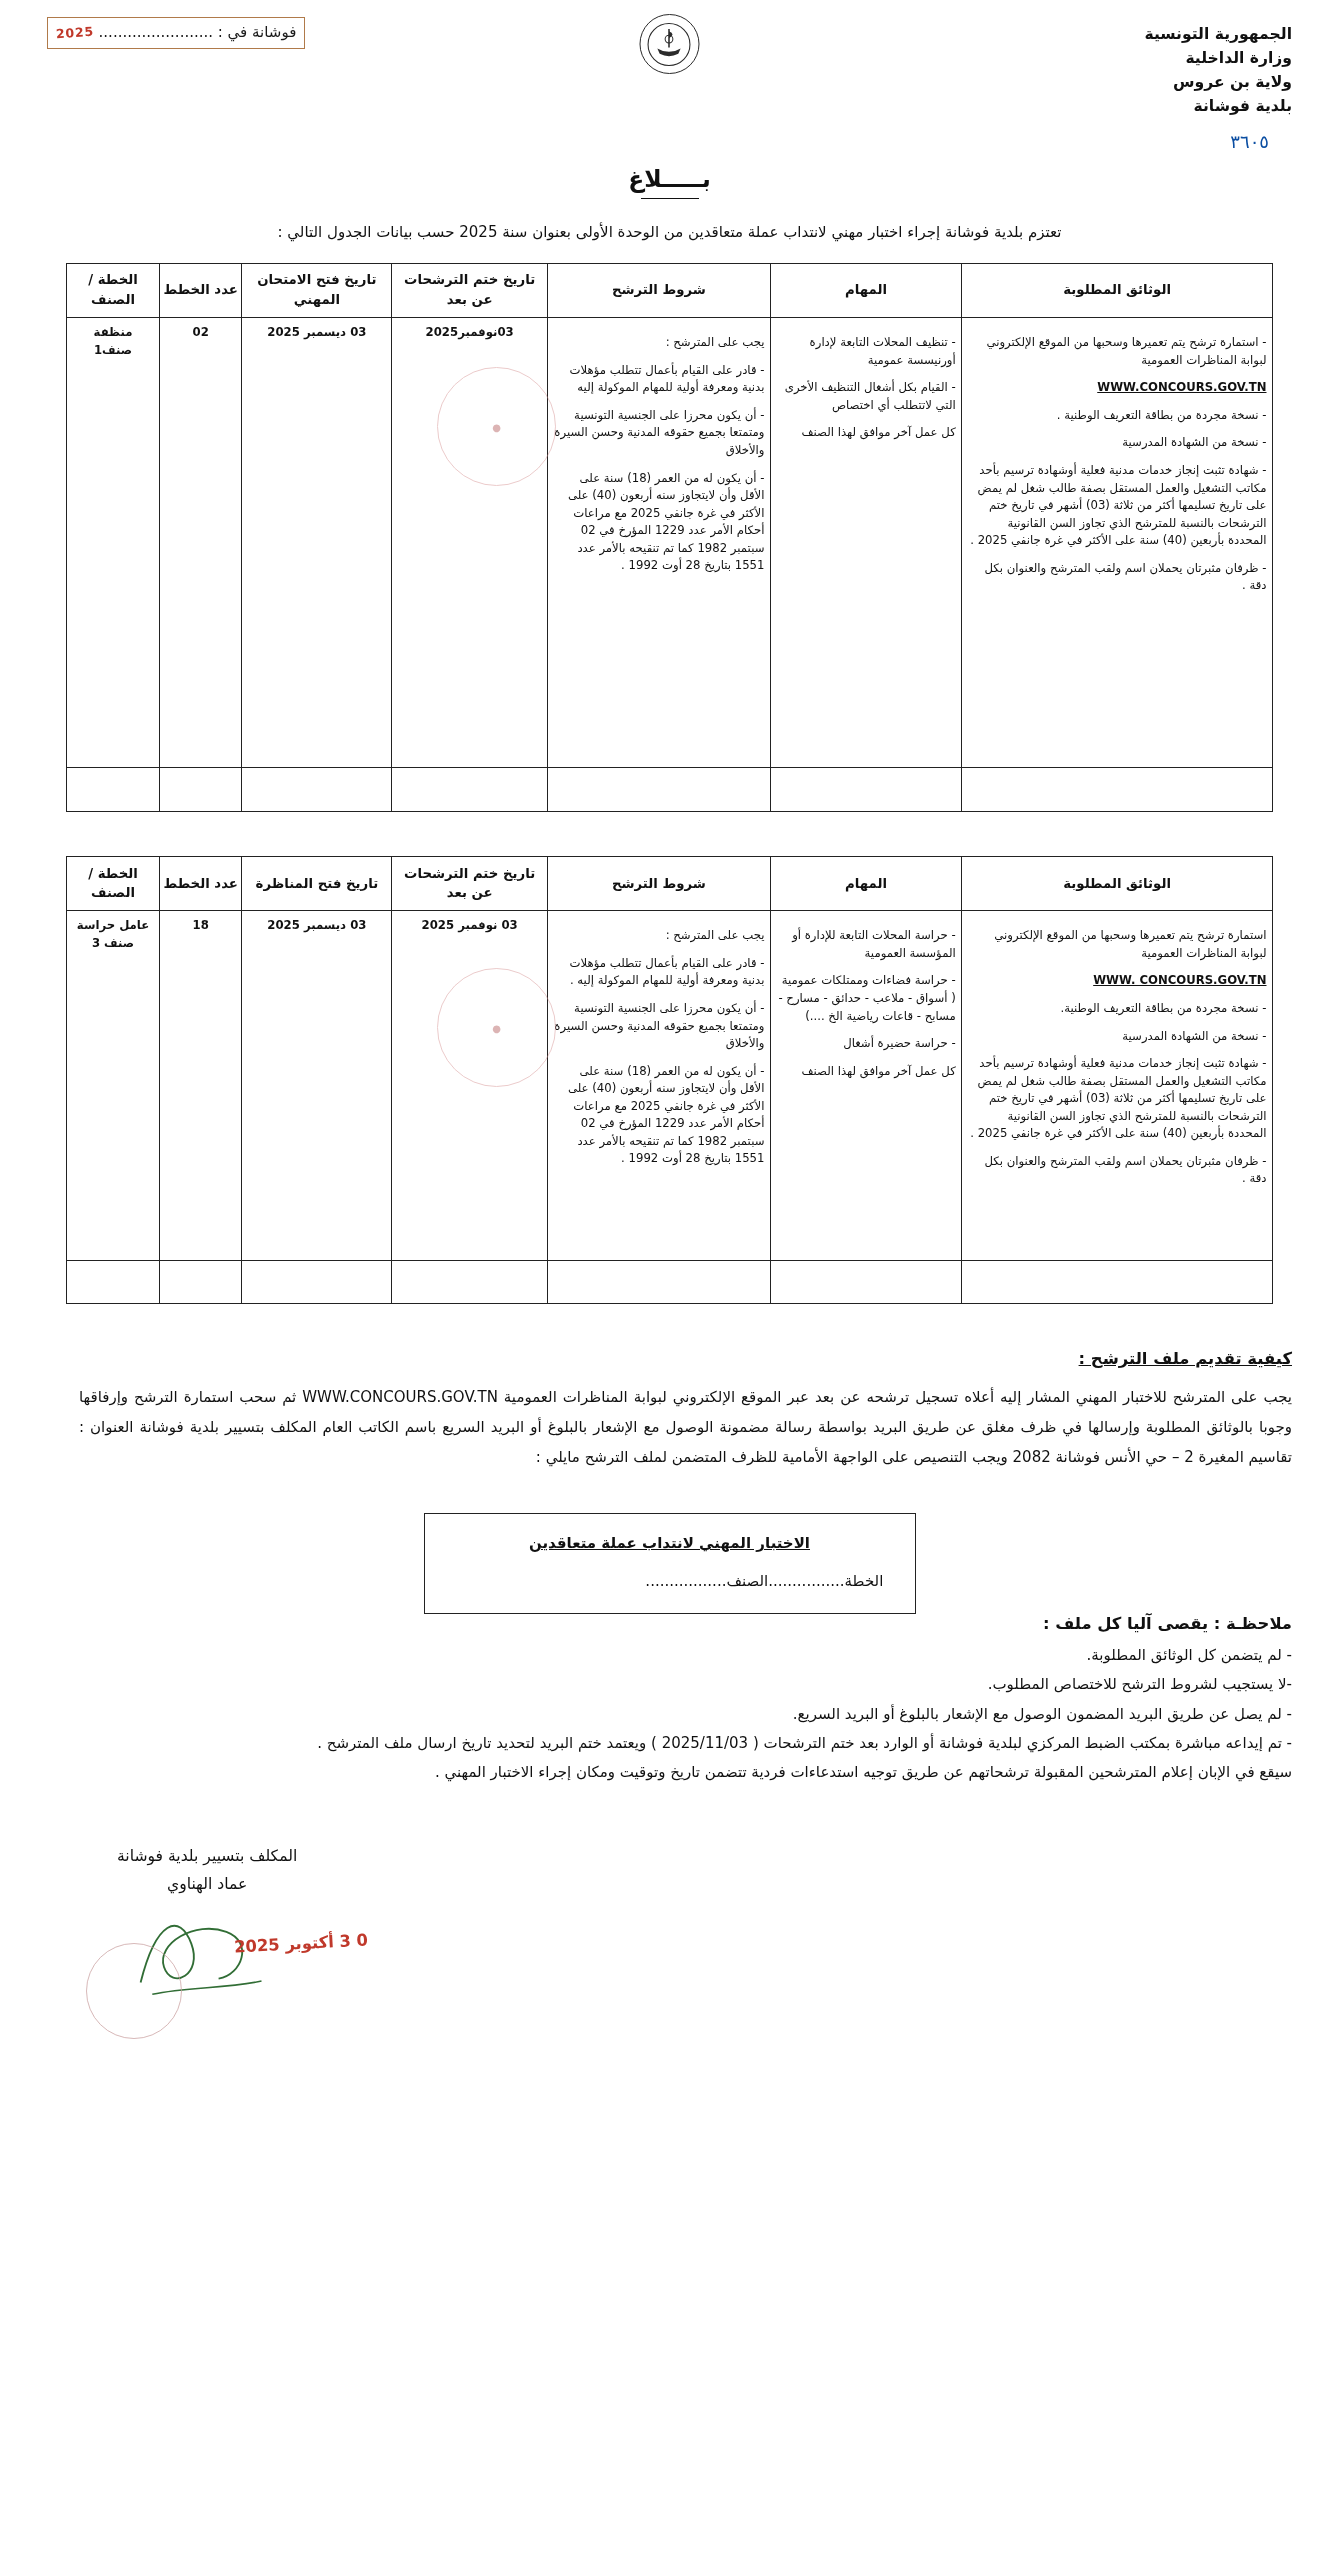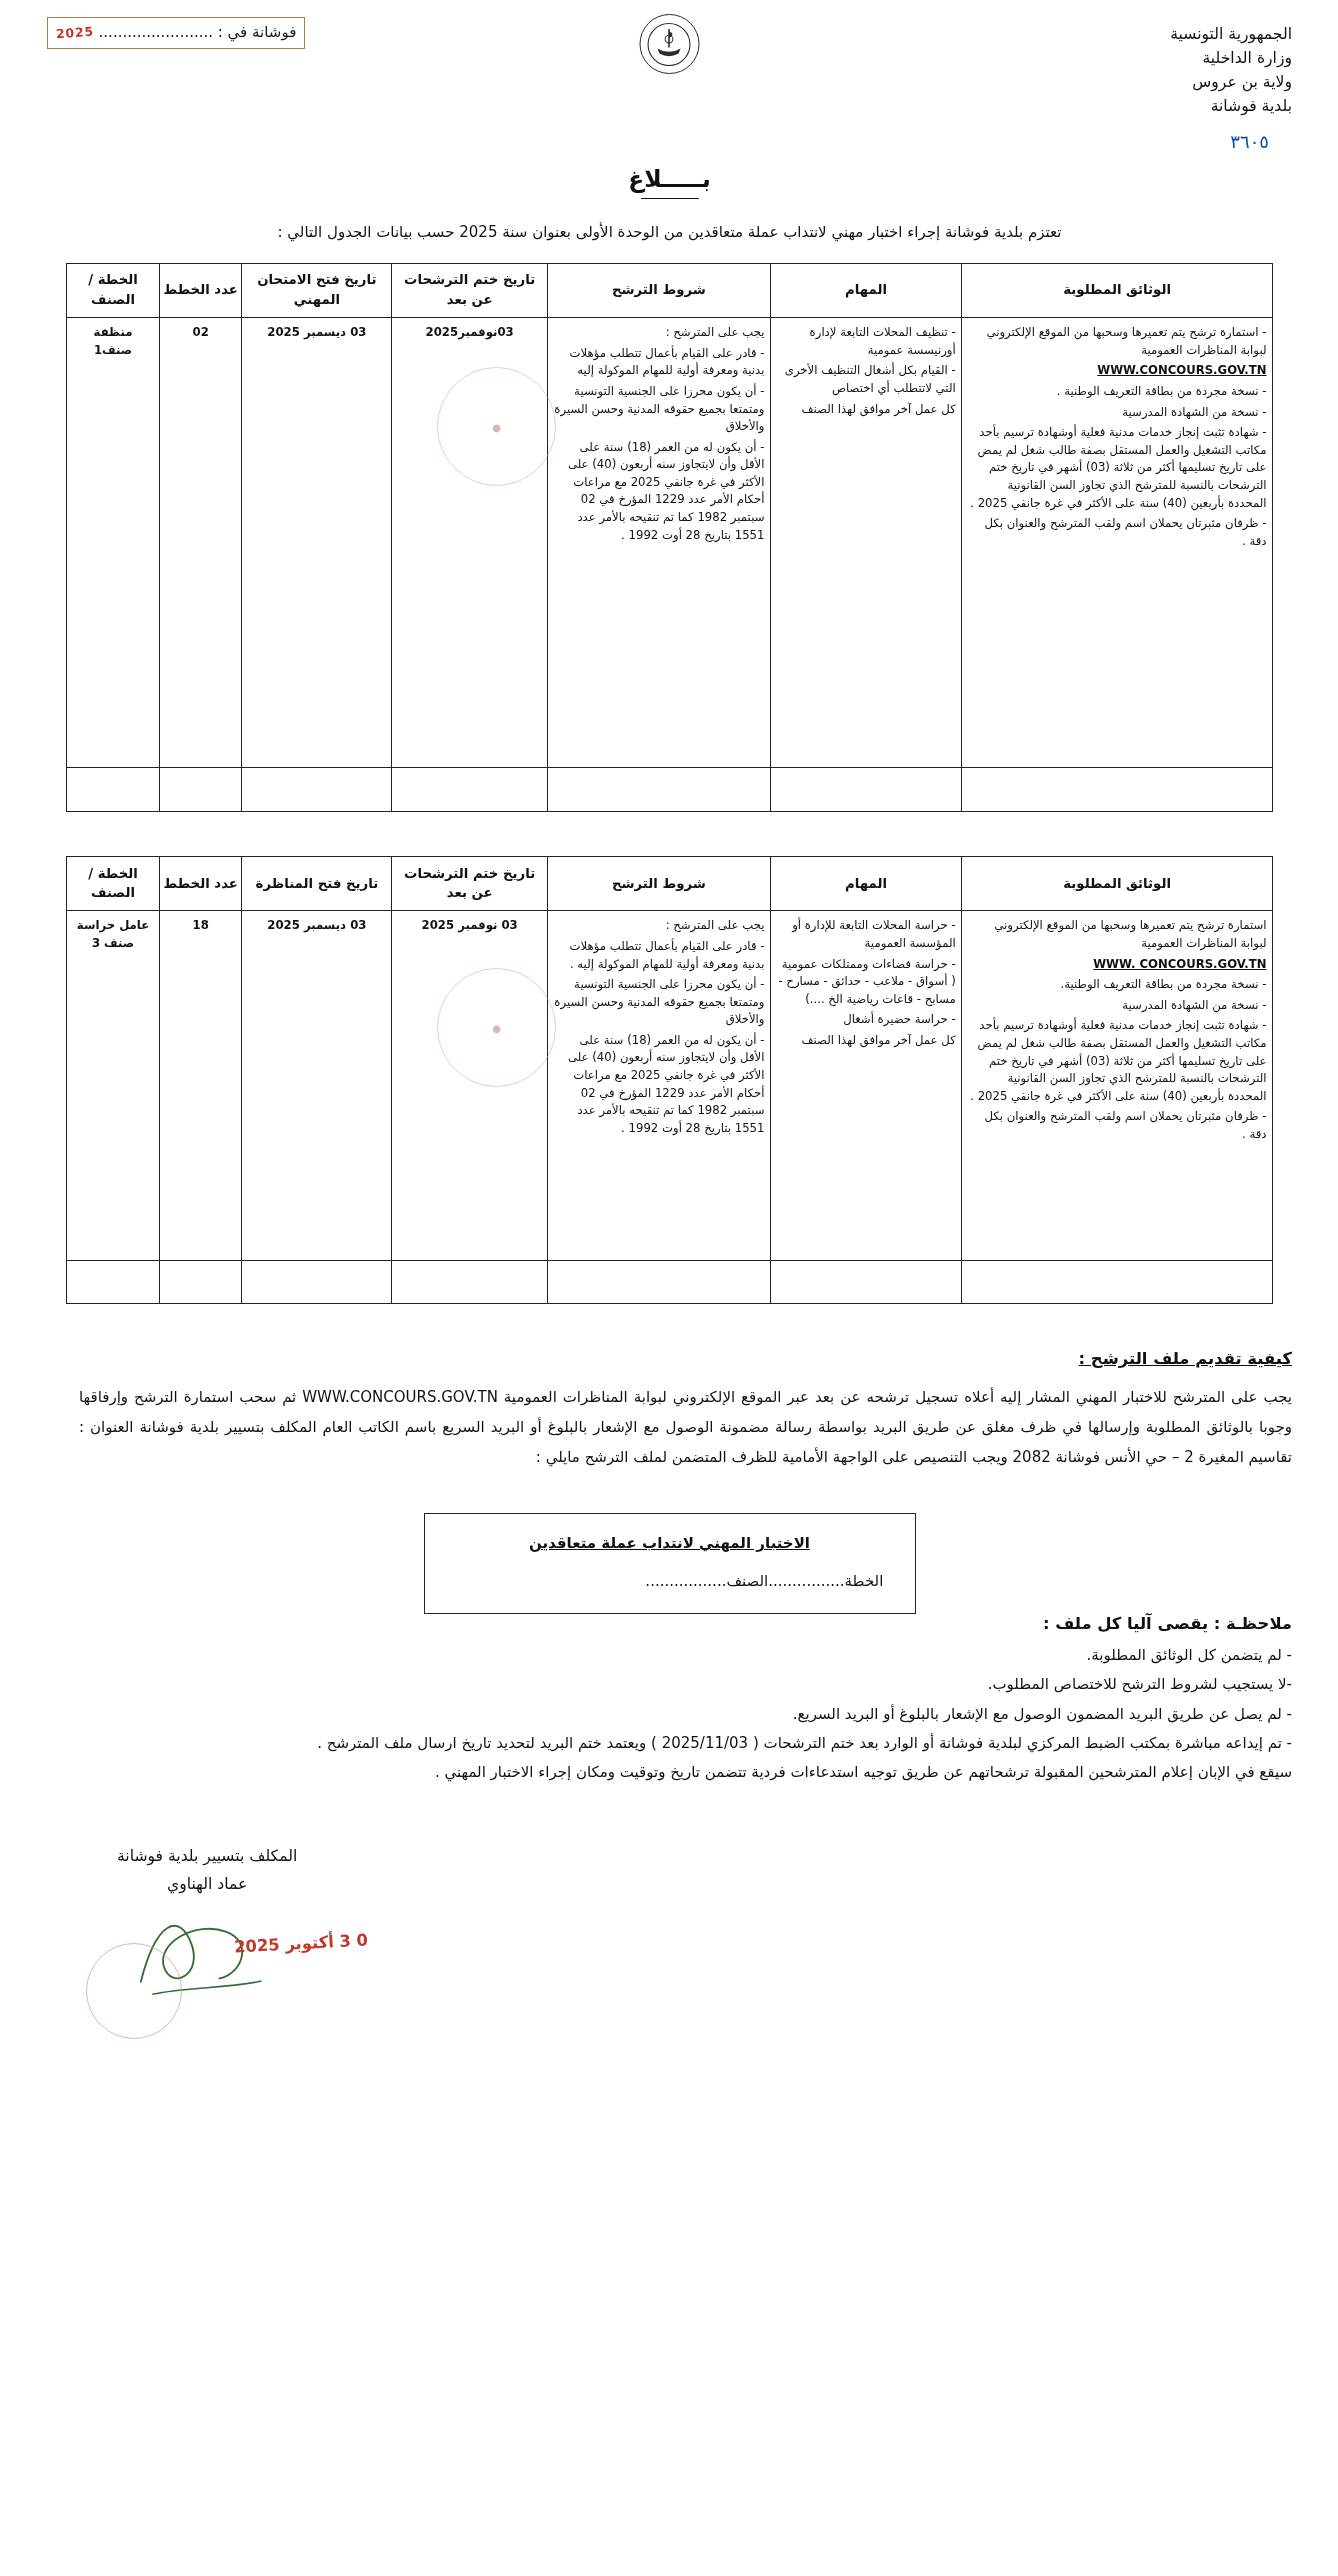--- a/index.html
+++ b/index.html
@@ -54,21 +54,21 @@
     transform: rotate(-4deg);
     display: inline-block;
   }
   .header-right {
     position: absolute;
     top: 22px;
     right: 47px;
     text-align: right;
     font-size: 15.6px;
     line-height: 1.55;
-    font-weight: normal;
+    font-weight: bold;
   }
   .header-center-emblem {
     position: absolute;
     top: 14px;
     left: 50%;
     transform: translateX(-50%);
     width: 59px;
     height: 59px;
   }
   .emblem {
@@ -146,20 +146,21 @@
   td.c-body {
     text-align: right;
   }
   .cell-list {
     margin: 0;
     padding: 0;
     list-style: none;
   }
   .cell-list li {
     margin-bottom: 3.1px;
+    margin-top: 10px;
   }
   .link {
     text-decoration: underline;
     color: #111;
     font-weight: bold;
     font-size: 11.7px;
   }
   .tall-1 td { height: 437px; }
   .tall-2 td { height: 336px; }
   .spacer-row td {

